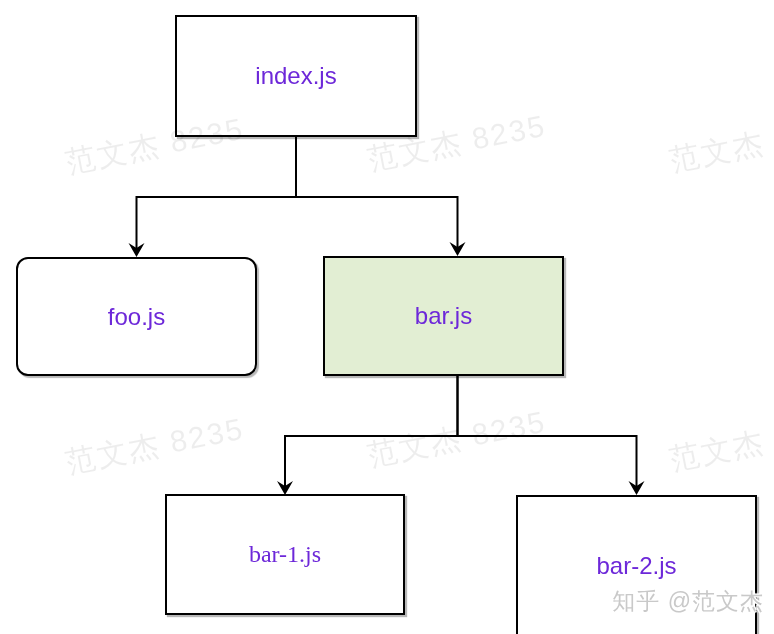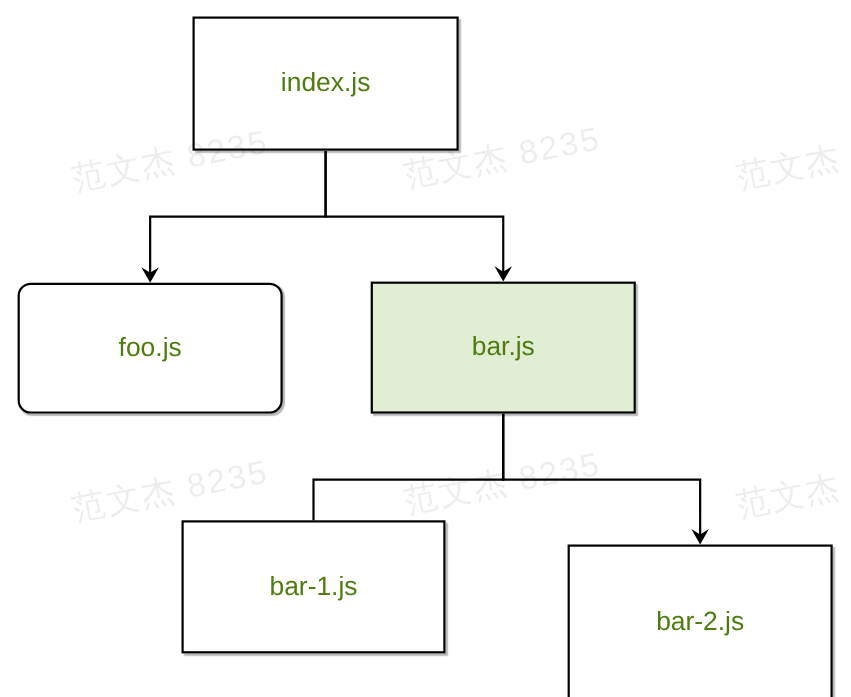--- a/index.html
+++ b/index.html
@@ -29,21 +29,21 @@
     border: 2px solid #000000;
     background: #ffffff;
     box-shadow: 2px 2px 1px rgba(0,0,0,0.28);
     display: flex;
     align-items: center;
     justify-content: center;
     z-index: 2;
   }
   .node-label {
     font-size: 24px;
-    color: #4d7c0f;
+    color: #6d28d9;
     white-space: nowrap;
   }
   .wm {
     position: absolute;
     font-size: 30px;
     white-space: nowrap;
     transform: rotate(-11deg);
     transform-origin: left center;
     letter-spacing: 2px;
     z-index: 4;
@@ -78,31 +78,32 @@
       <path d="M 457.5 376 L 457.5 436 L 636.5 436 L 636.5 487" fill="none" stroke="#000000" stroke-width="2"></path>
       <polygon points="636.5,495 628.5,481 636.5,486 644.5,481" fill="#000000"></polygon>
     </svg>
   <div id="node-layer">
       <div class="node" style="left: 175px; top: 15px; width: 242px; height: 122px; background: rgb(255, 255, 255);">
         <span class="node-label">index.js</span>
       </div>
       <div class="node" style="left: 16px; top: 257px; width: 241px; height: 119px; background: rgb(255, 255, 255); border-radius: 12px;">
         <span class="node-label">foo.js</span>
       </div>
-      <div class="node" style="left: 337px; top: 256px; width: 241px; height: 120px; background: rgb(226, 238, 211);">
+      <div class="node" style="left: 323px; top: 256px; width: 241px; height: 120px; background: rgb(226, 238, 211);">
         <span class="node-label">bar.js</span>
       </div>
-      <div class="node" style="left: 165px; top: 473px; width: 240px; height: 121px; background: rgb(255, 255, 255);">
+      <div class="node" style="left: 165px; top: 494px; width: 240px; height: 121px; background: rgb(255, 255, 255); font-family: Liberation Serif, serif;">
         <span class="node-label">bar-1.js</span>
       </div>
       <div class="node" style="left: 516px; top: 495px; width: 241px; height: 142px; background: rgb(255, 255, 255);">
         <span class="node-label">bar-2.js</span>
       </div>
     </div>
   <div id="watermark-layer">
       <span class="wm" style="left: 66px; top: 143px; color: rgba(0, 0, 0, 0.07); transform: rotate(-11deg);">范文杰 8235</span>
       <span class="wm" style="left: 368px; top: 140px; color: rgba(0, 0, 0, 0.07); transform: rotate(-11deg);">范文杰 8235</span>
       <span class="wm" style="left: 670px; top: 141px; color: rgba(0, 0, 0, 0.07); transform: rotate(-11deg);">范文杰 8235</span>
       <span class="wm" style="left: 66px; top: 443px; color: rgba(0, 0, 0, 0.07); transform: rotate(-11deg);">范文杰 8235</span>
       <span class="wm" style="left: 368px; top: 436px; color: rgba(0, 0, 0, 0.07); transform: rotate(-11deg);">范文杰 8235</span>
       <span class="wm" style="left: 670px; top: 440px; color: rgba(0, 0, 0, 0.07); transform: rotate(-11deg);">范文杰 8235</span>
     </div>
+  <div class="attribution" style="color: rgb(201, 201, 201);">知乎 @范文杰</div>
 </div>
 
 </body></html>

